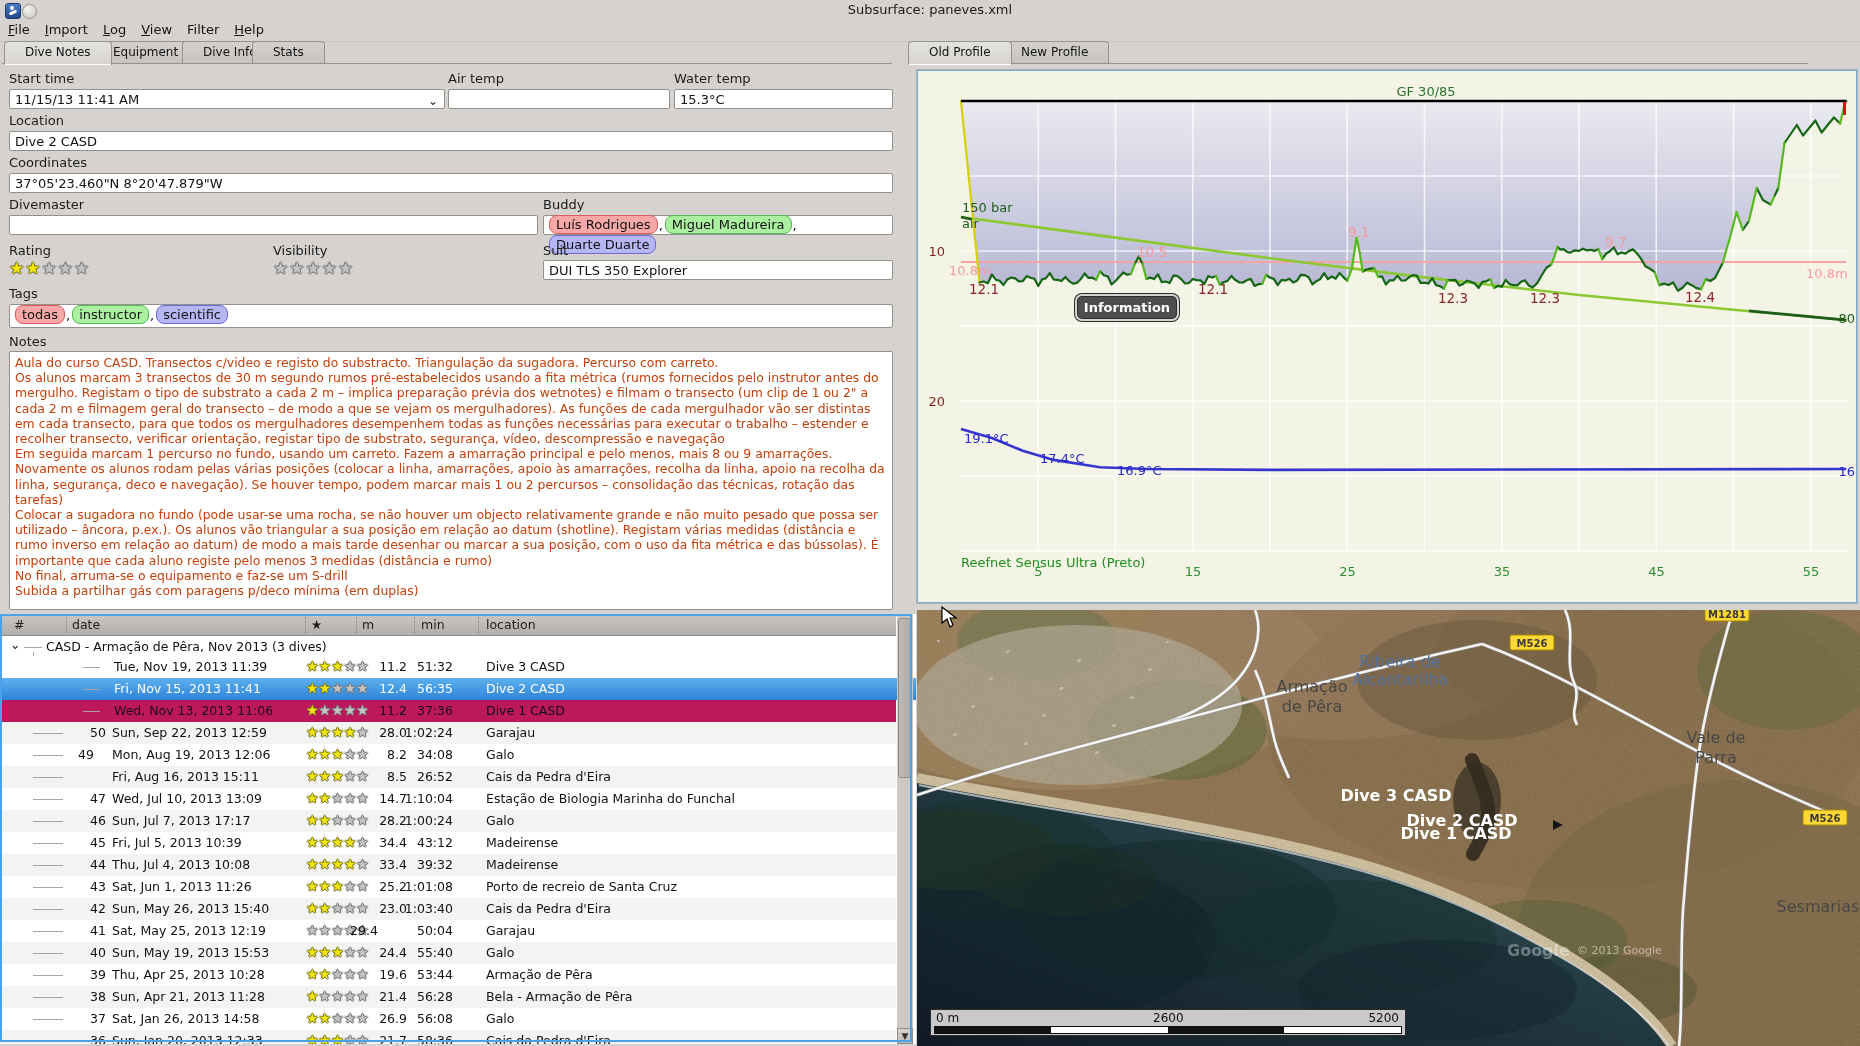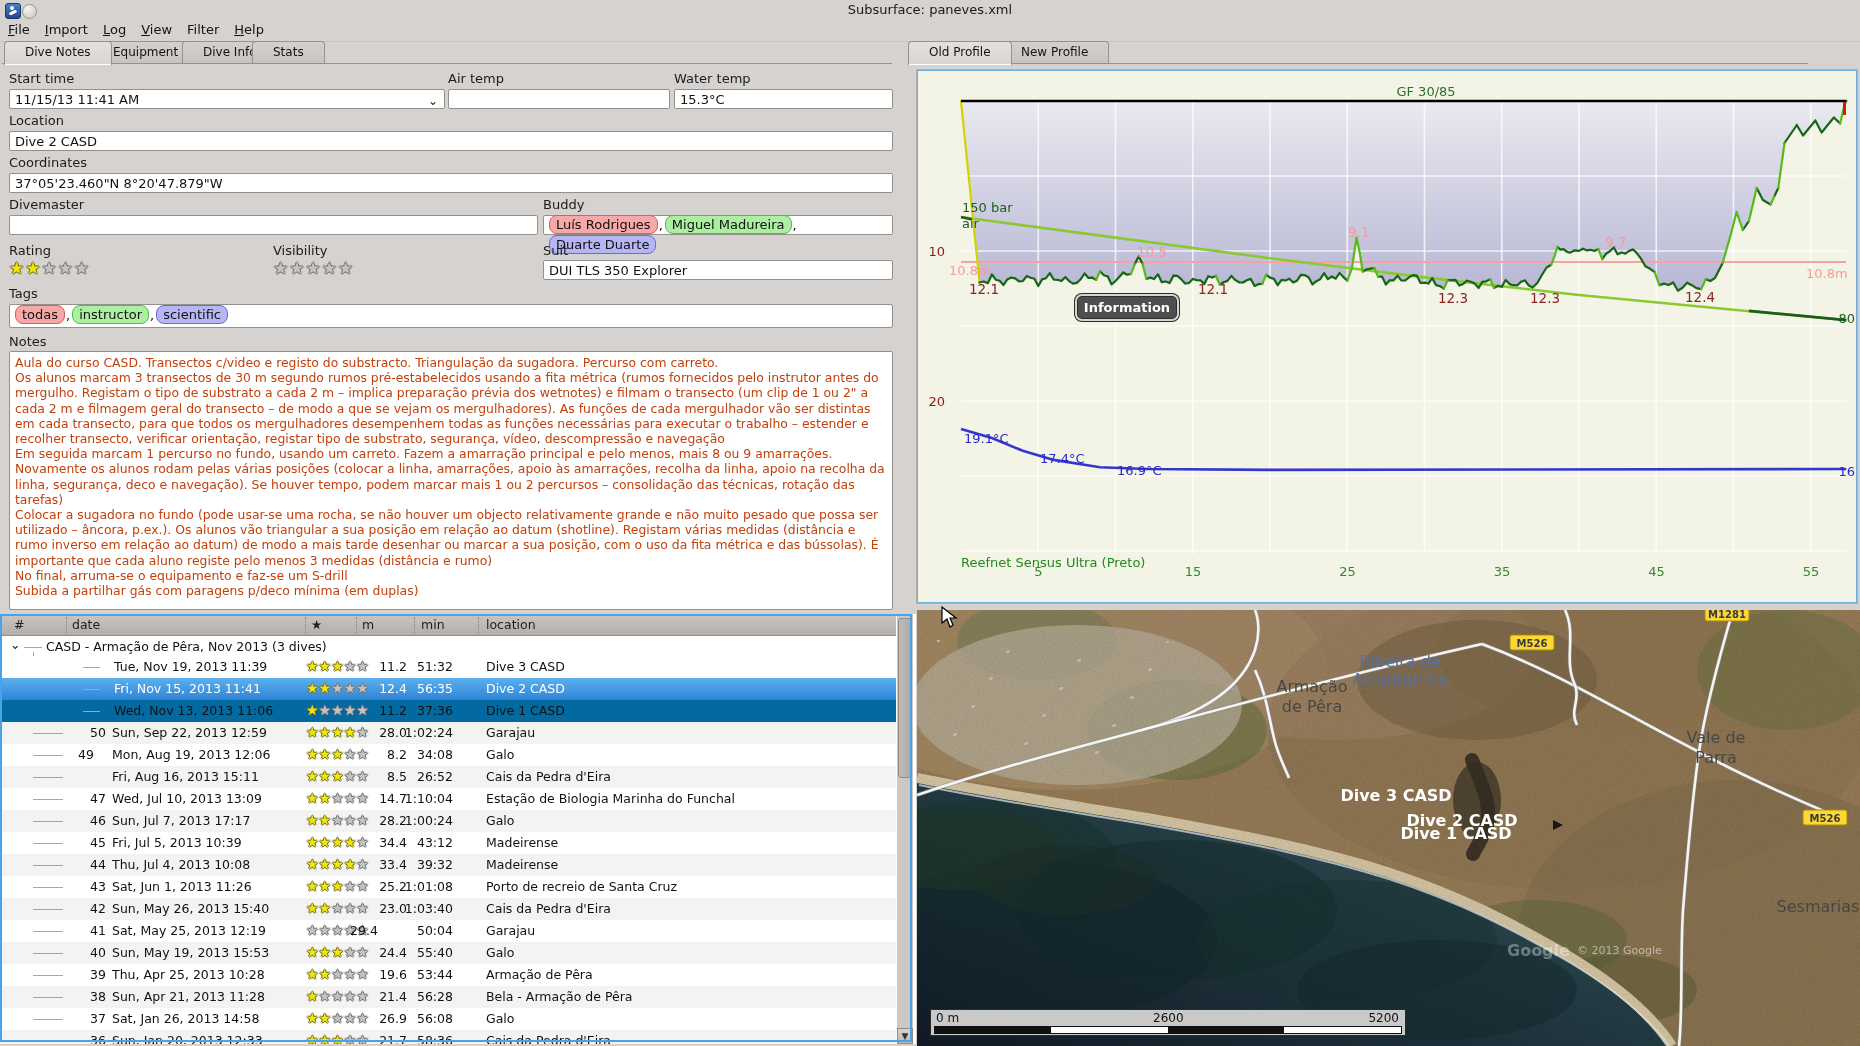--- a/index.html
+++ b/index.html
@@ -165,30 +165,30 @@
       <div class="treeline" style="left: 83px; top: 42px; height: 55px;"></div>
       <div class="drow" style="top: 42px; background: rgb(255, 255, 255);">
         <span class="cell" style="left:66px;width:40px;text-align:right;"></span>
         <span class="cell" style="left:114px;">Tue, Nov 19, 2013 11:39</span>
         <span class="cell rowstars" style="left:306px;top:2px;"><span class="star-on">★</span><span class="star-on">★</span><span class="star-on">★</span><span class="star-off">★</span><span class="star-off">★</span></span>
         <span class="cell" style="left:350px;width:57px;text-align:right;">11.2</span>
         <span class="cell" style="left:395px;width:58px;text-align:right;">51:32</span>
         <span class="cell" style="left:486px;">Dive 3 CASD</span>
       </div>
       <div class="treestub" style="left: 83px; top: 53px; width: 17px;"></div>
-      <div class="drow selected" style="top: 64px;">
+      <div class="drow selected" style="top: 64px; padding-left: 32px;">
         <span class="cell" style="left:66px;width:40px;text-align:right;"></span>
         <span class="cell" style="left:114px;">Fri, Nov 15, 2013 11:41</span>
         <span class="cell rowstars" style="left:306px;top:2px;"><span class="star-on">★</span><span class="star-on">★</span><span class="star-off">★</span><span class="star-off">★</span><span class="star-off">★</span></span>
         <span class="cell" style="left:350px;width:57px;text-align:right;">12.4</span>
         <span class="cell" style="left:395px;width:58px;text-align:right;">56:35</span>
         <span class="cell" style="left:486px;">Dive 2 CASD</span>
       </div>
       <div class="treestub" style="left: 83px; top: 75px; width: 17px;"></div>
-      <div class="drow" style="top: 86px; background: #0369a1;">
+      <div class="drow" style="top: 86px; background: #be185d;">
         <span class="cell" style="left:66px;width:40px;text-align:right;"></span>
         <span class="cell" style="left:114px;">Wed, Nov 13, 2013 11:06</span>
         <span class="cell rowstars" style="left:306px;top:2px;"><span class="star-on">★</span><span class="star-off">★</span><span class="star-off">★</span><span class="star-off">★</span><span class="star-off">★</span></span>
         <span class="cell" style="left:350px;width:57px;text-align:right;">11.2</span>
         <span class="cell" style="left:395px;width:58px;text-align:right;">37:36</span>
         <span class="cell" style="left:486px;">Dive 1 CASD</span>
       </div>
       <div class="treestub" style="left: 83px; top: 97px; width: 17px;"></div>
       <div class="drow" style="top: 108px; background: rgb(243, 243, 241);">
         <span class="cell" style="left:66px;width:40px;text-align:right;">50</span>

